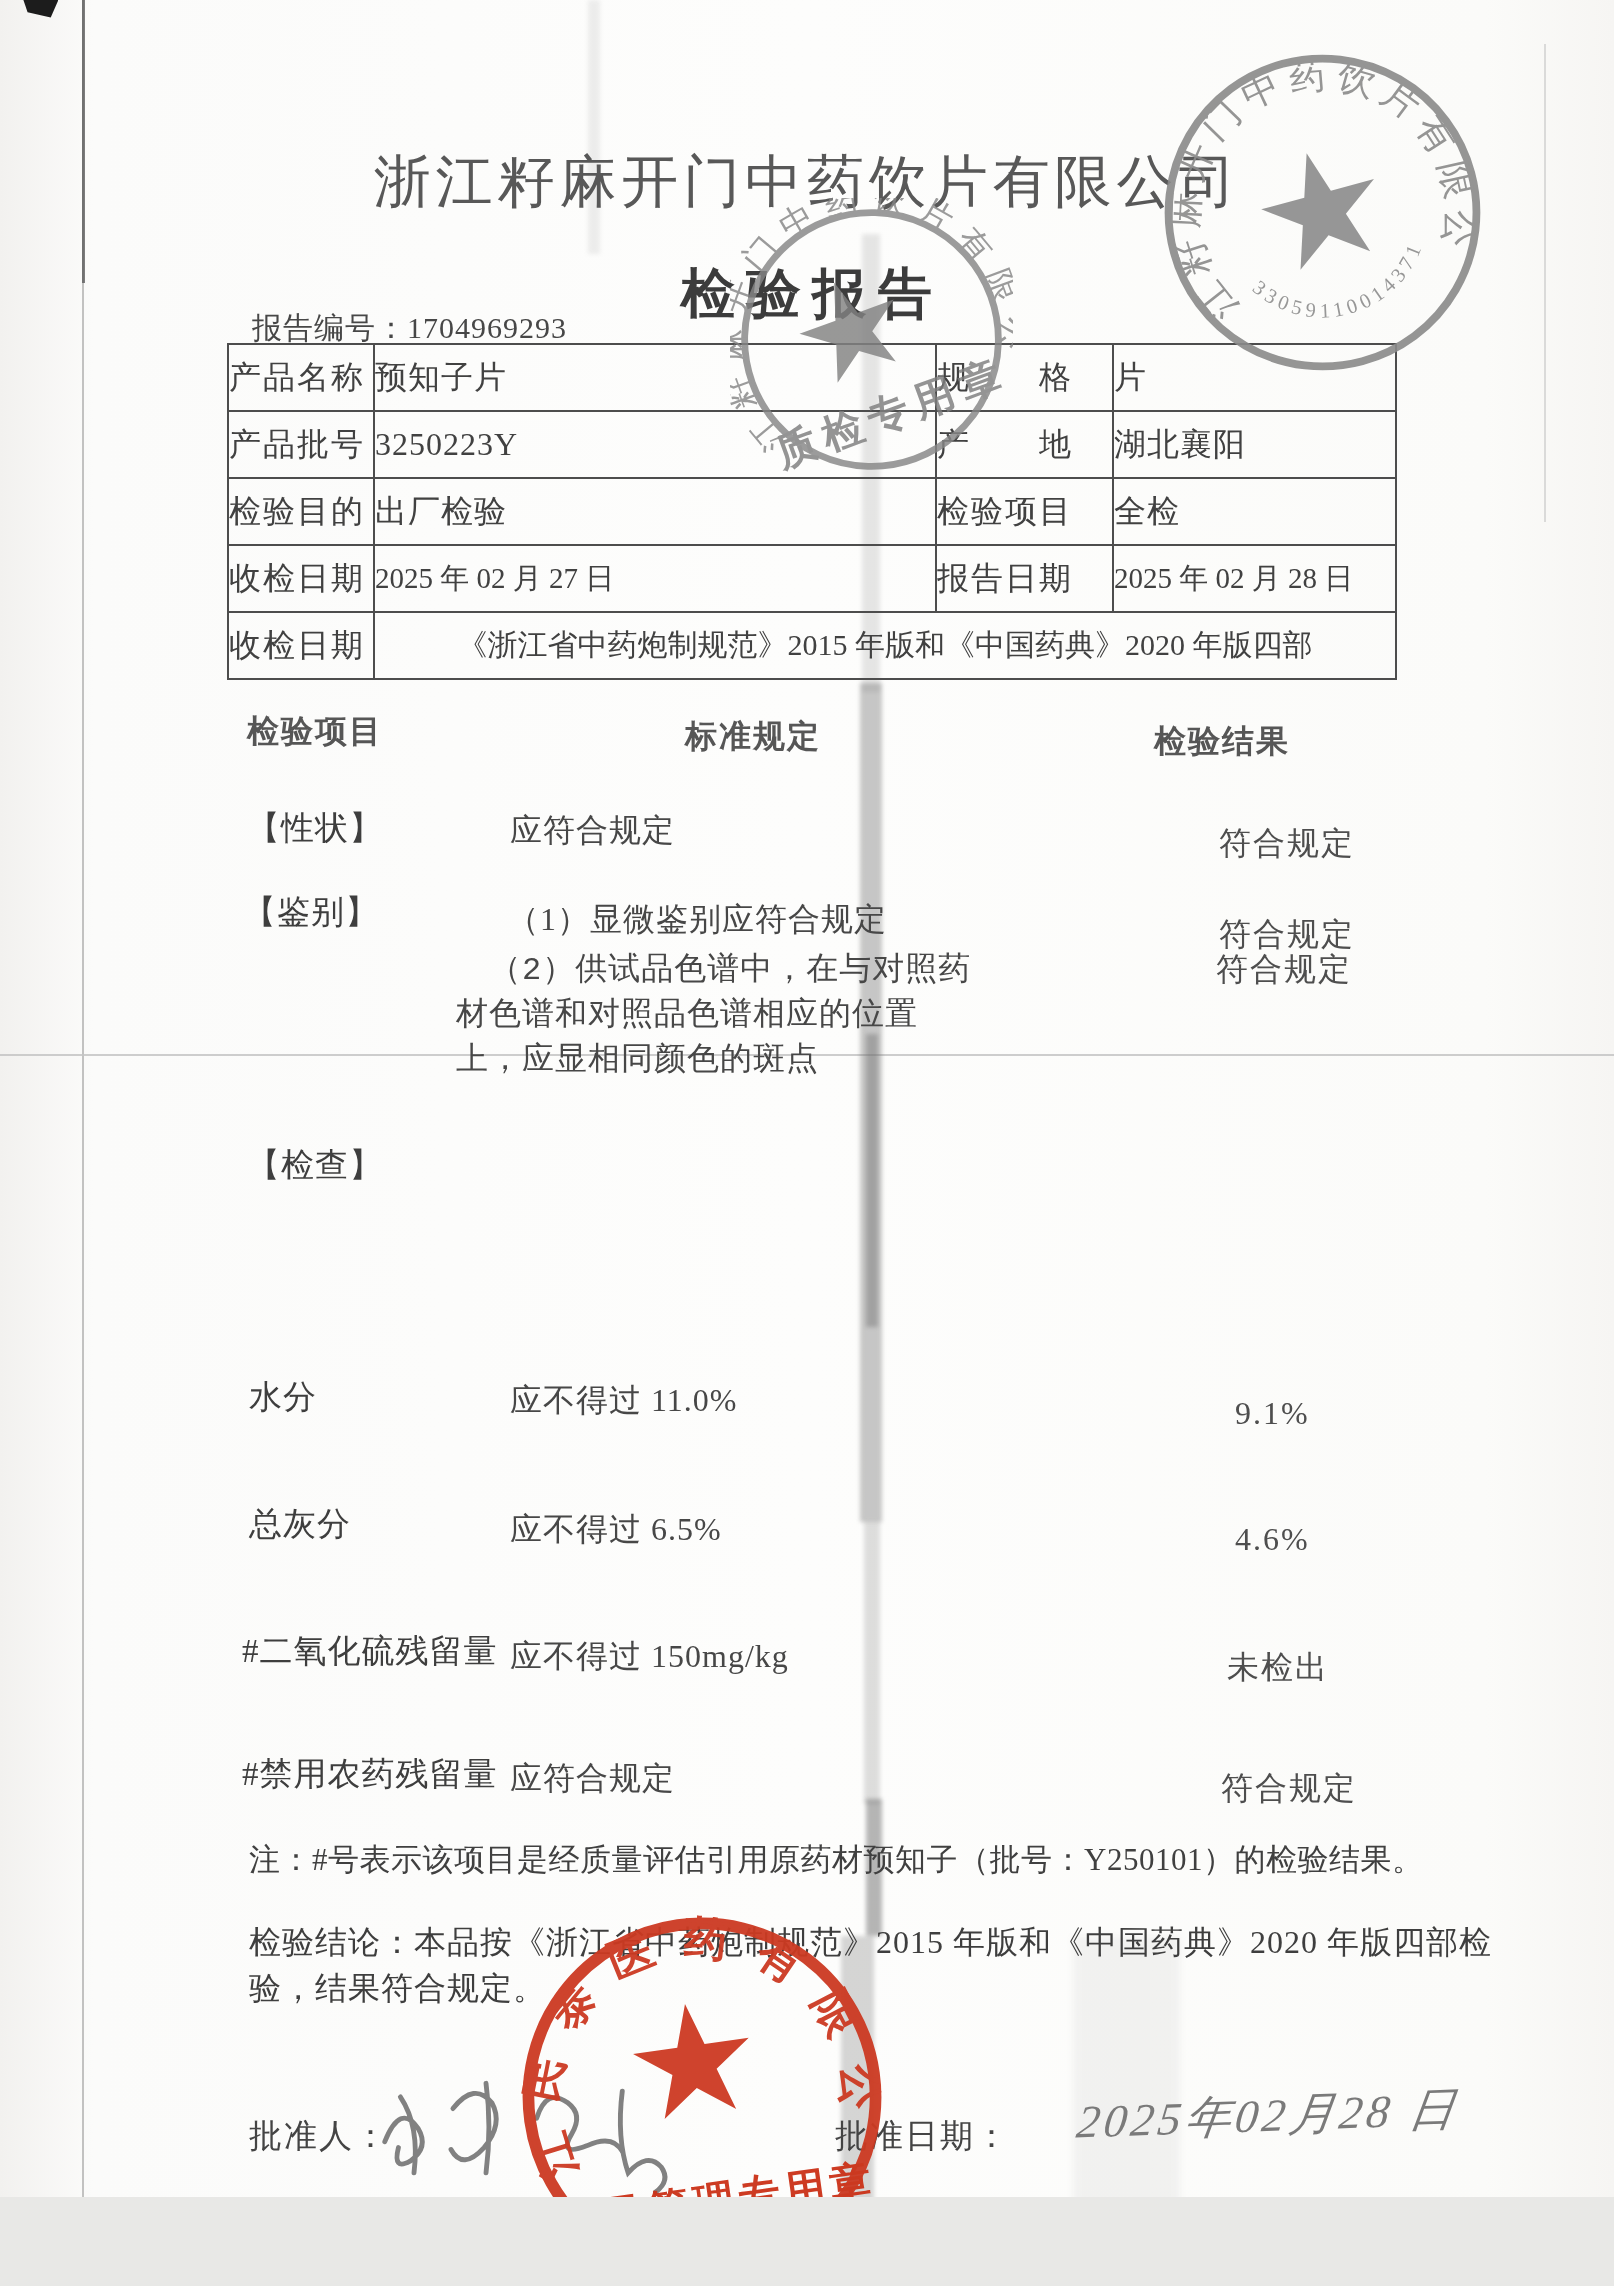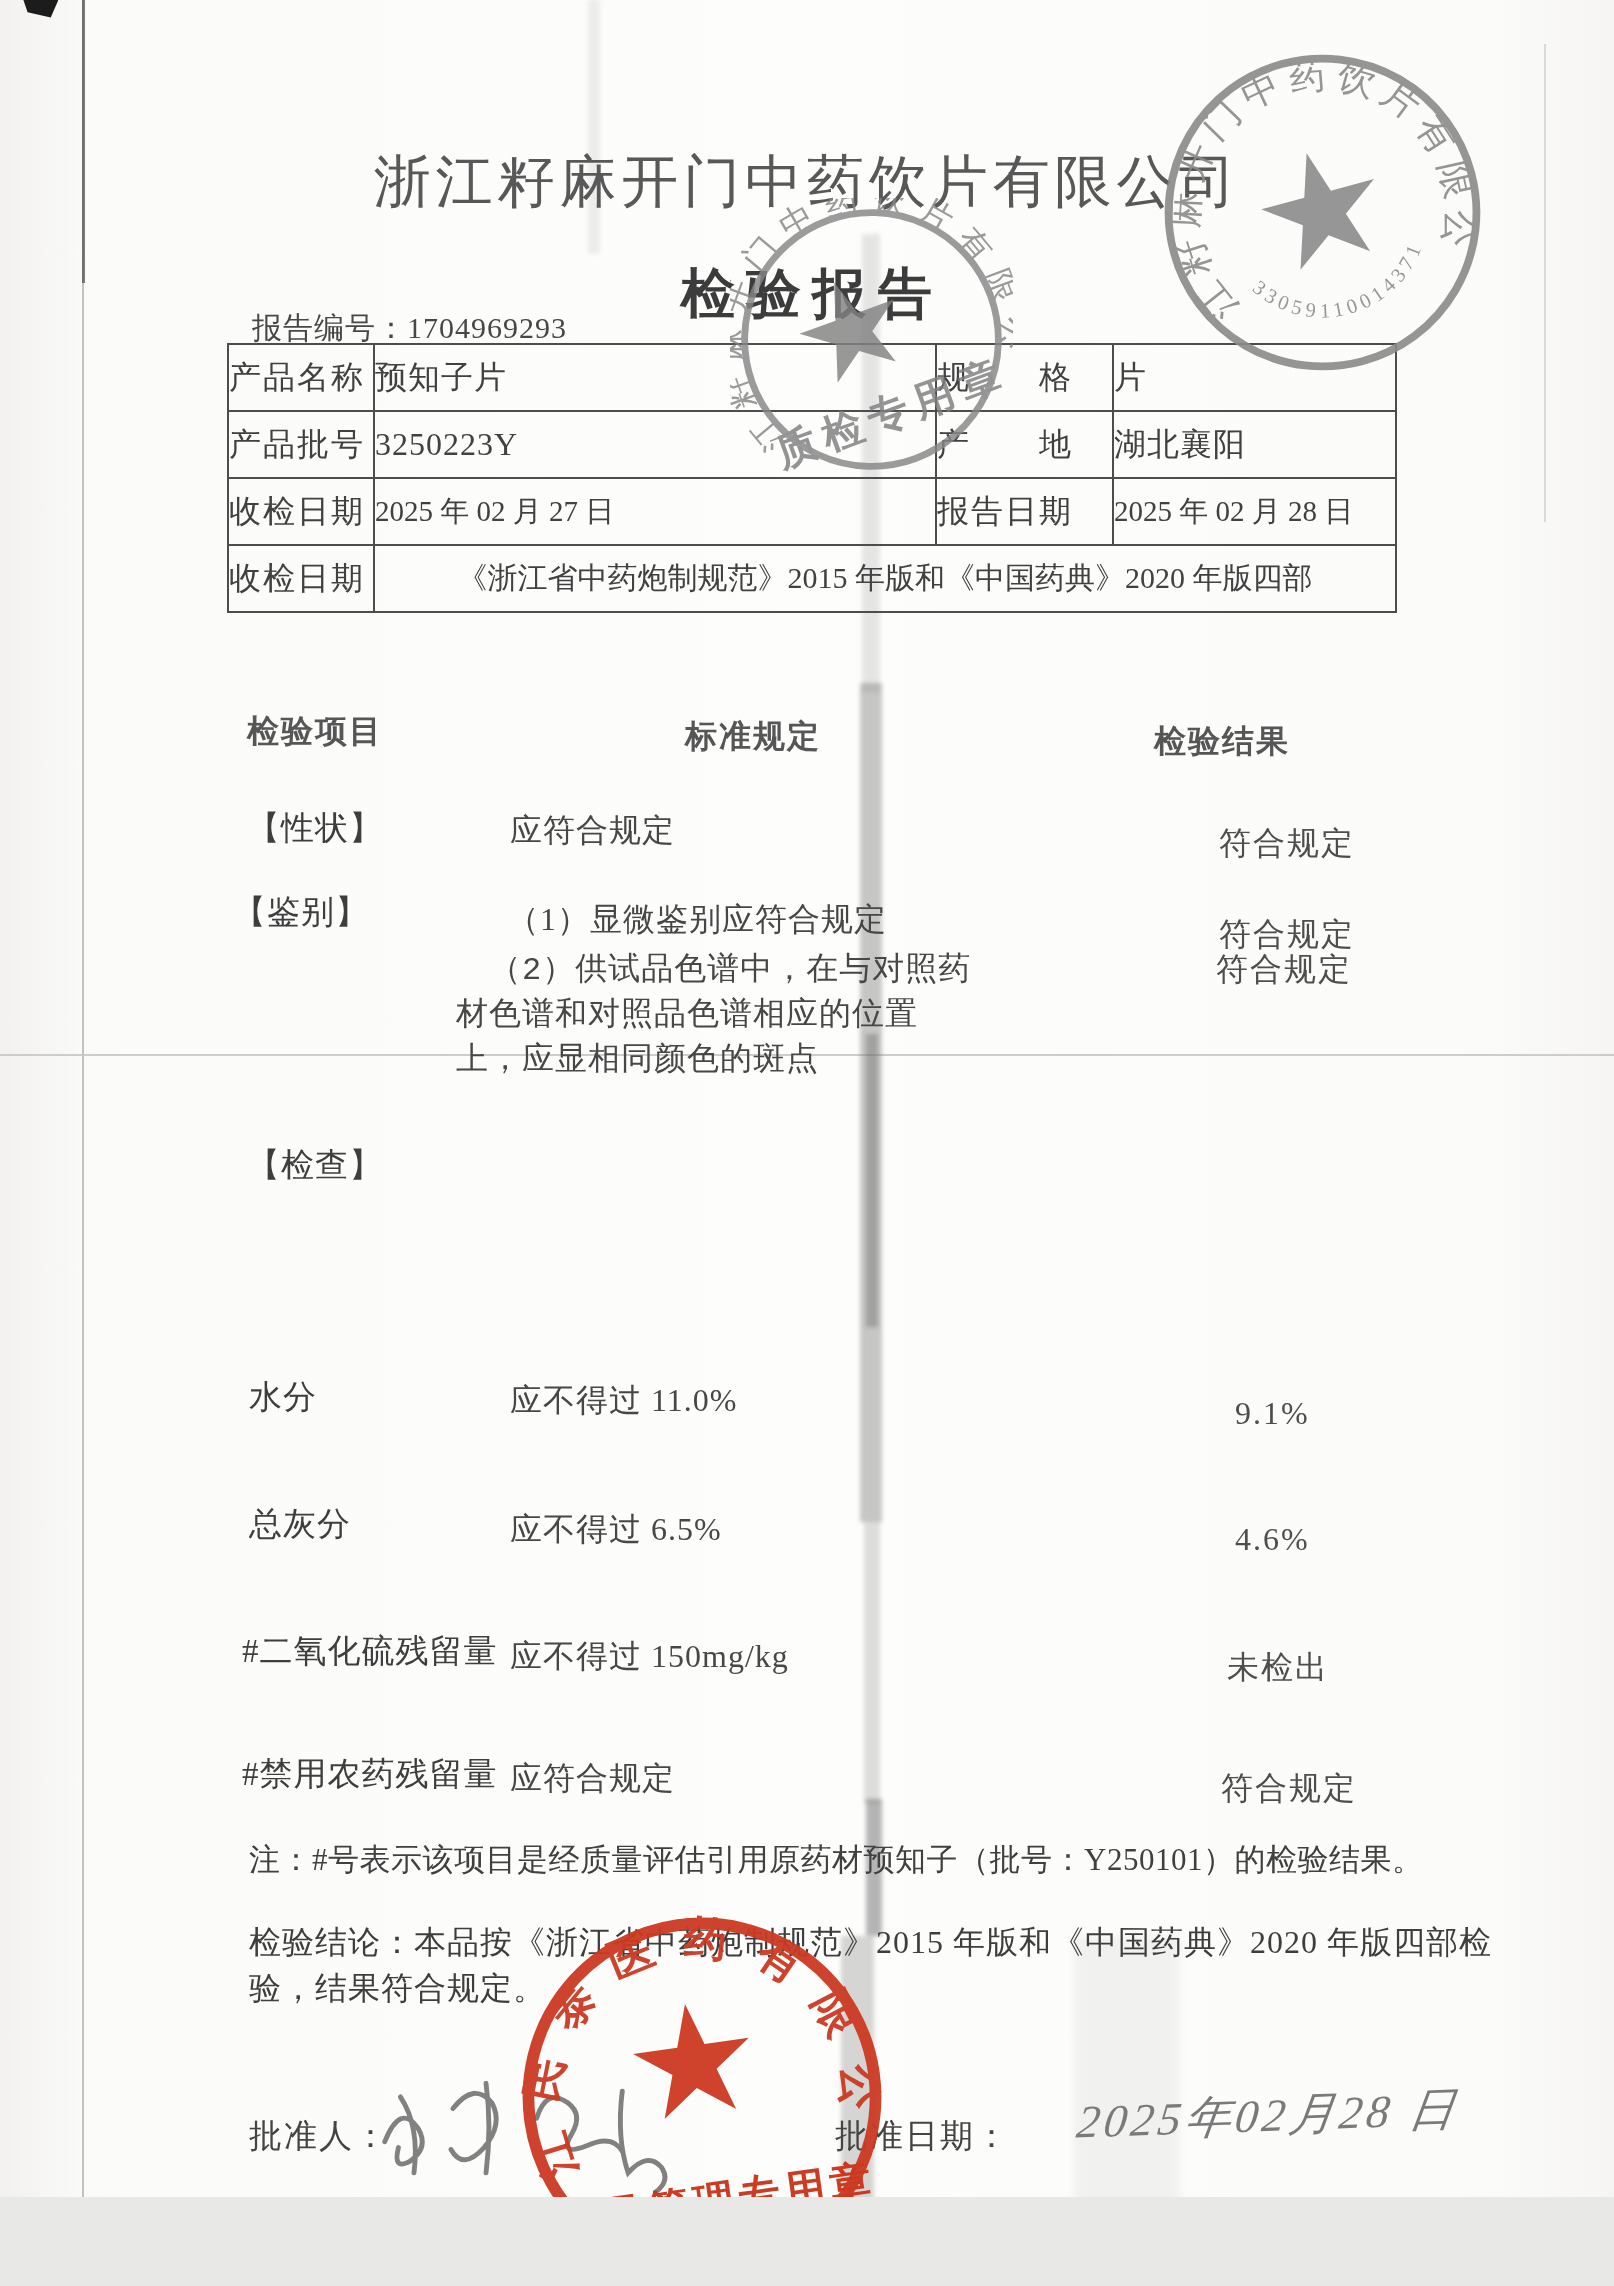--- a/index.html
+++ b/index.html
@@ -101,41 +101,47 @@
       <td class="lab">规　　格</td>
       <td class="val">片</td>
     </tr>
     <tr>
       <td class="lab">产品批号</td>
       <td class="val">3250223Y</td>
       <td class="lab">产　　地</td>
       <td class="val">湖北襄阳</td>
     </tr>
     <tr>
+      <td class="lab">检验目的</td>
+      <td class="val">出厂检验</td>
+      <td class="lab">检验项目</td>
+      <td class="val">全检</td>
+    </tr>
+    <tr>
       <td class="lab">收检日期</td>
       <td class="val date">2025 年 02 月 27 日</td>
       <td class="lab">报告日期</td>
       <td class="val date">2025 年 02 月 28 日</td>
     </tr>
     <tr>
       <td class="lab">收检日期</td>
       <td class="basis" colspan="3">《浙江省中药炮制规范》2015 年版和《中国药典》2020 年版四部</td>
     </tr>
   </tbody>
     </table>
 
   <div class="abs col-head" style="top:710px;left:247px;">检验项目</div>
   <div class="abs col-head" style="top:715px;left:685px;">标准规定</div>
   <div class="abs col-head" style="top:720px;left:1154px;">检验结果</div>
 
   <div class="abs item" style="top:806px;left:247px;">【性状】</div>
   <div class="abs std" style="top:809px;left:510px;">应符合规定</div>
   <div class="abs res" style="top:822px;left:1219px;">符合规定</div>
 
-  <div class="abs item" style="top:890px;left:233px;">【鉴别】</div>
+  <div class="abs item" style="top:890px;left:243px;">【鉴别】</div>
   <div class="abs std" style="top:898px;left:507px;">（1）显微鉴别应符合规定</div>
   <div class="abs res" style="top:913px;left:1219px;">符合规定</div>
 
   <div class="abs std-block" style="top:948px;left:456px;">（2）供试品色谱中，在与对照药
 材色谱和对照品色谱相应的位置
 上，应显相同颜色的斑点</div>
   <div class="abs res" style="top:948px;left:1216px;">符合规定</div>
 
   <div class="abs item" style="top:1143px;left:247px;">【检查】</div>
 

